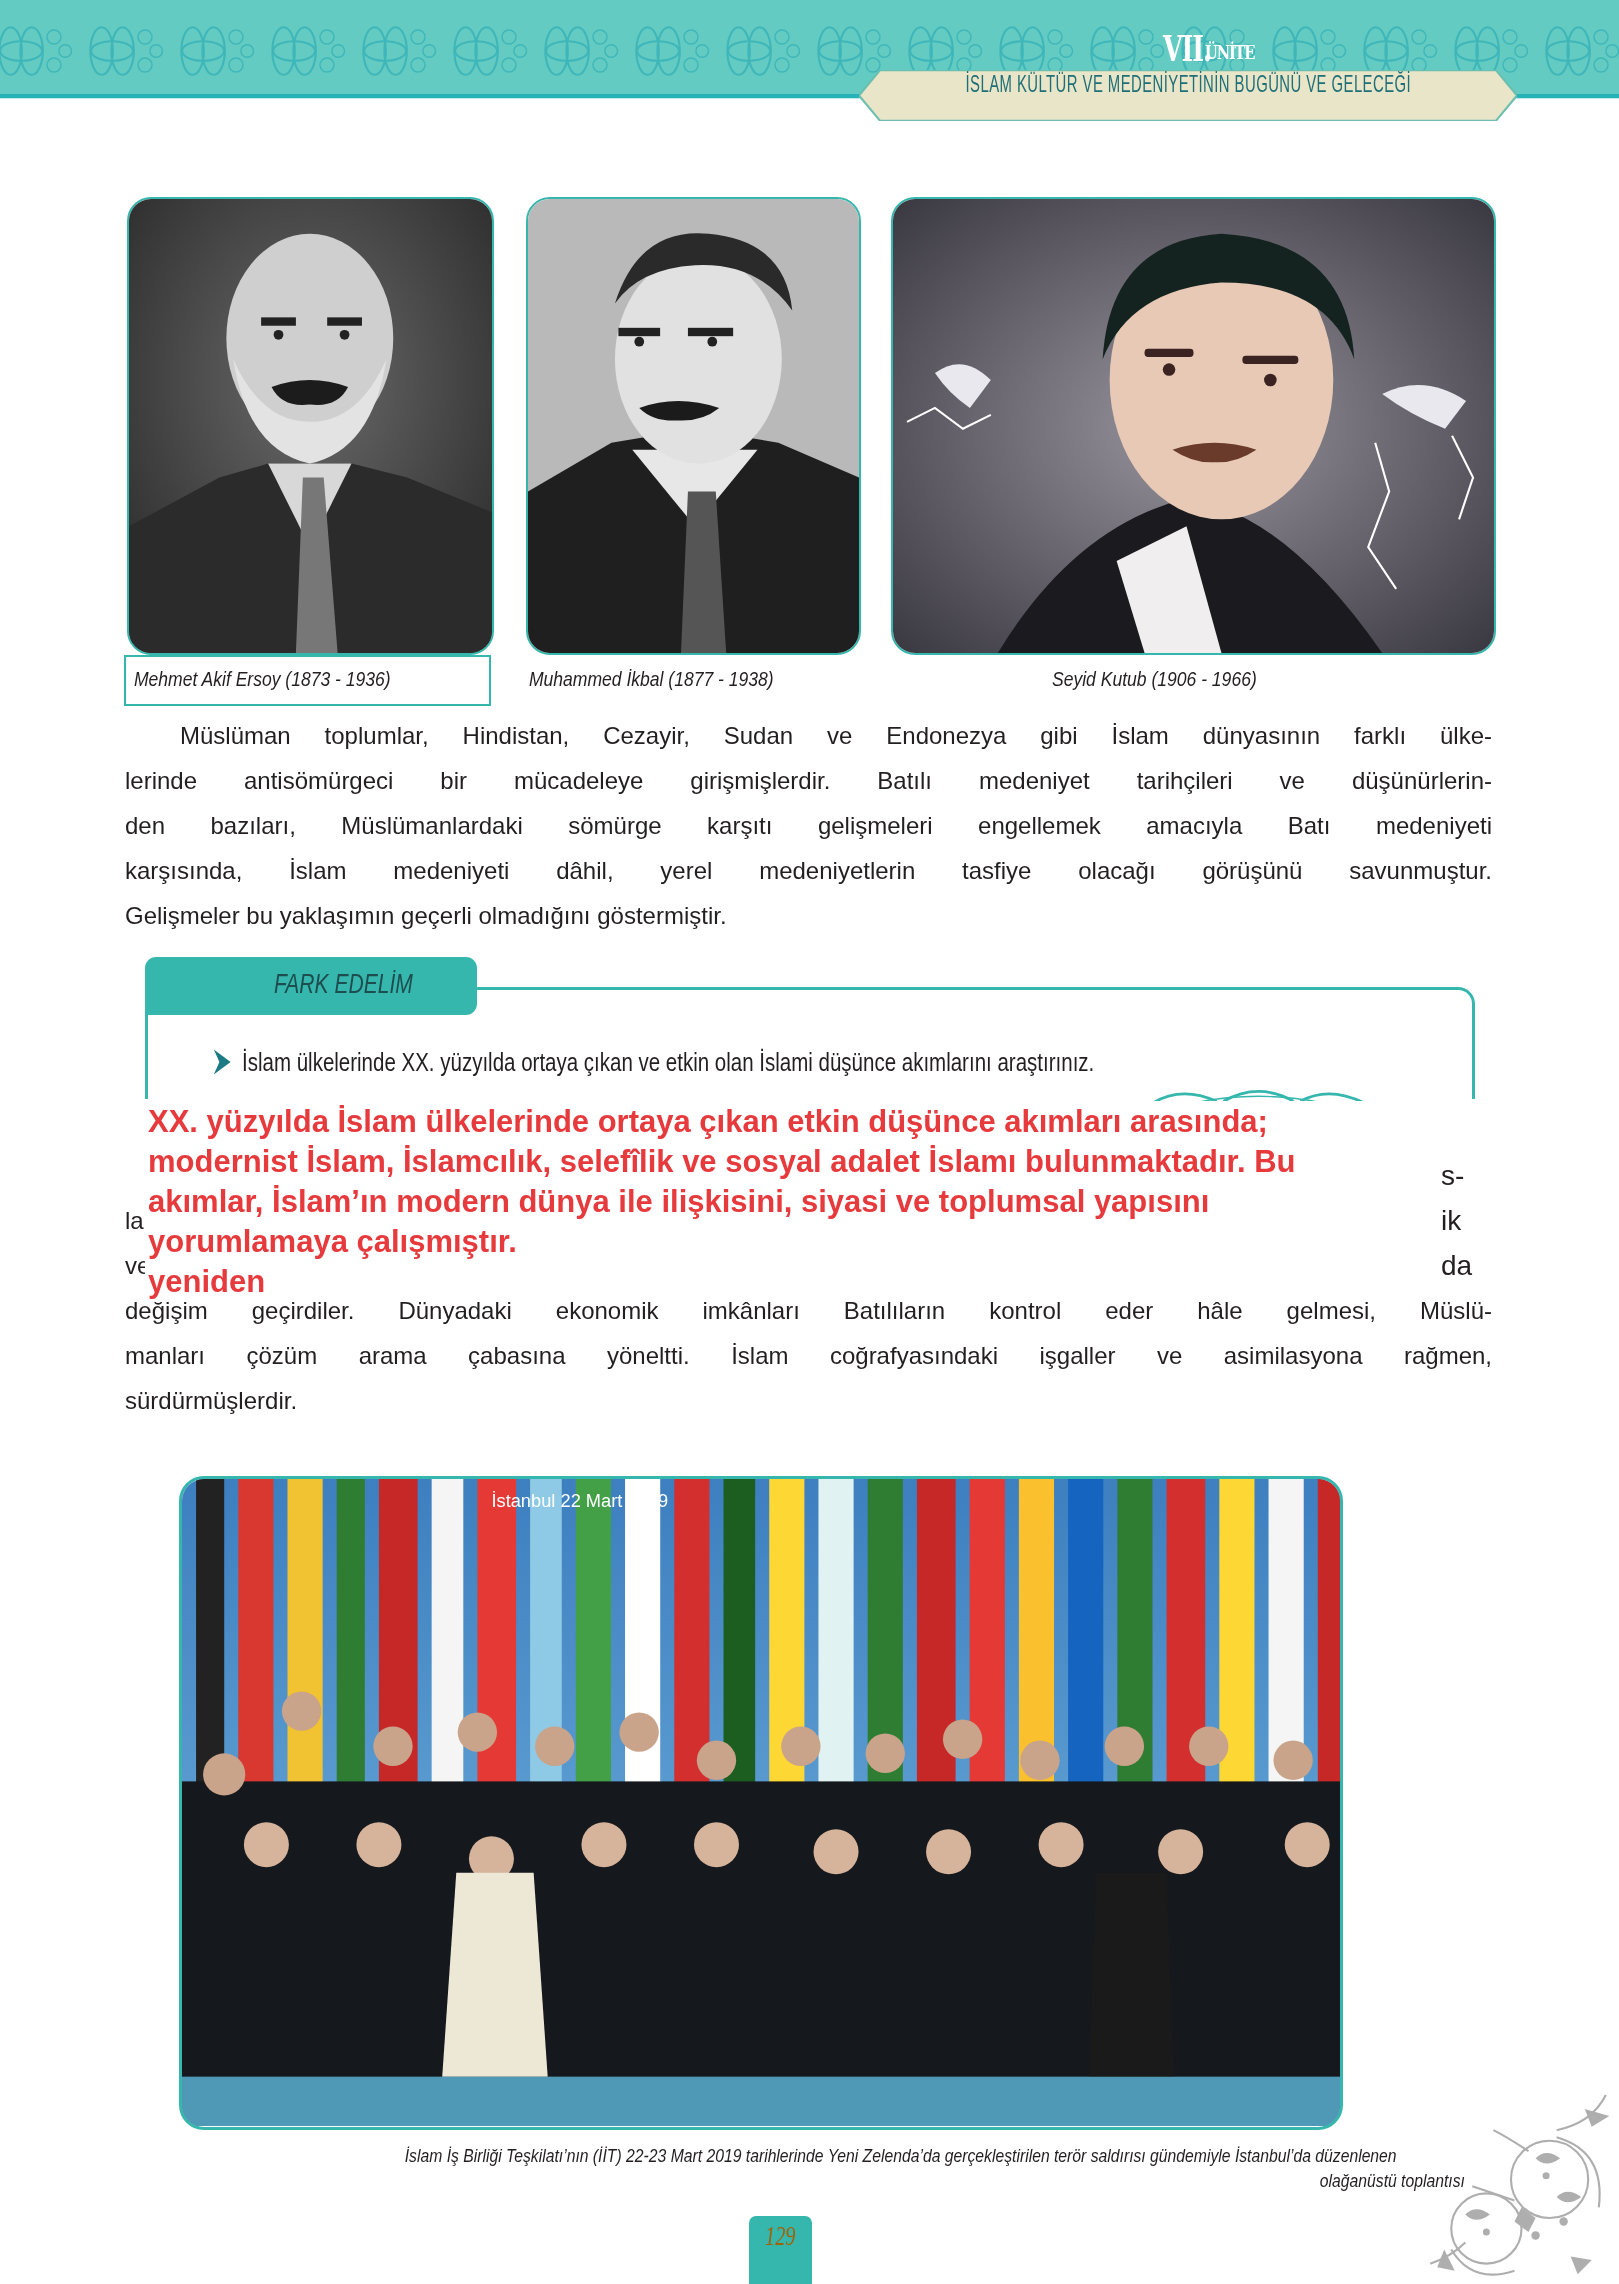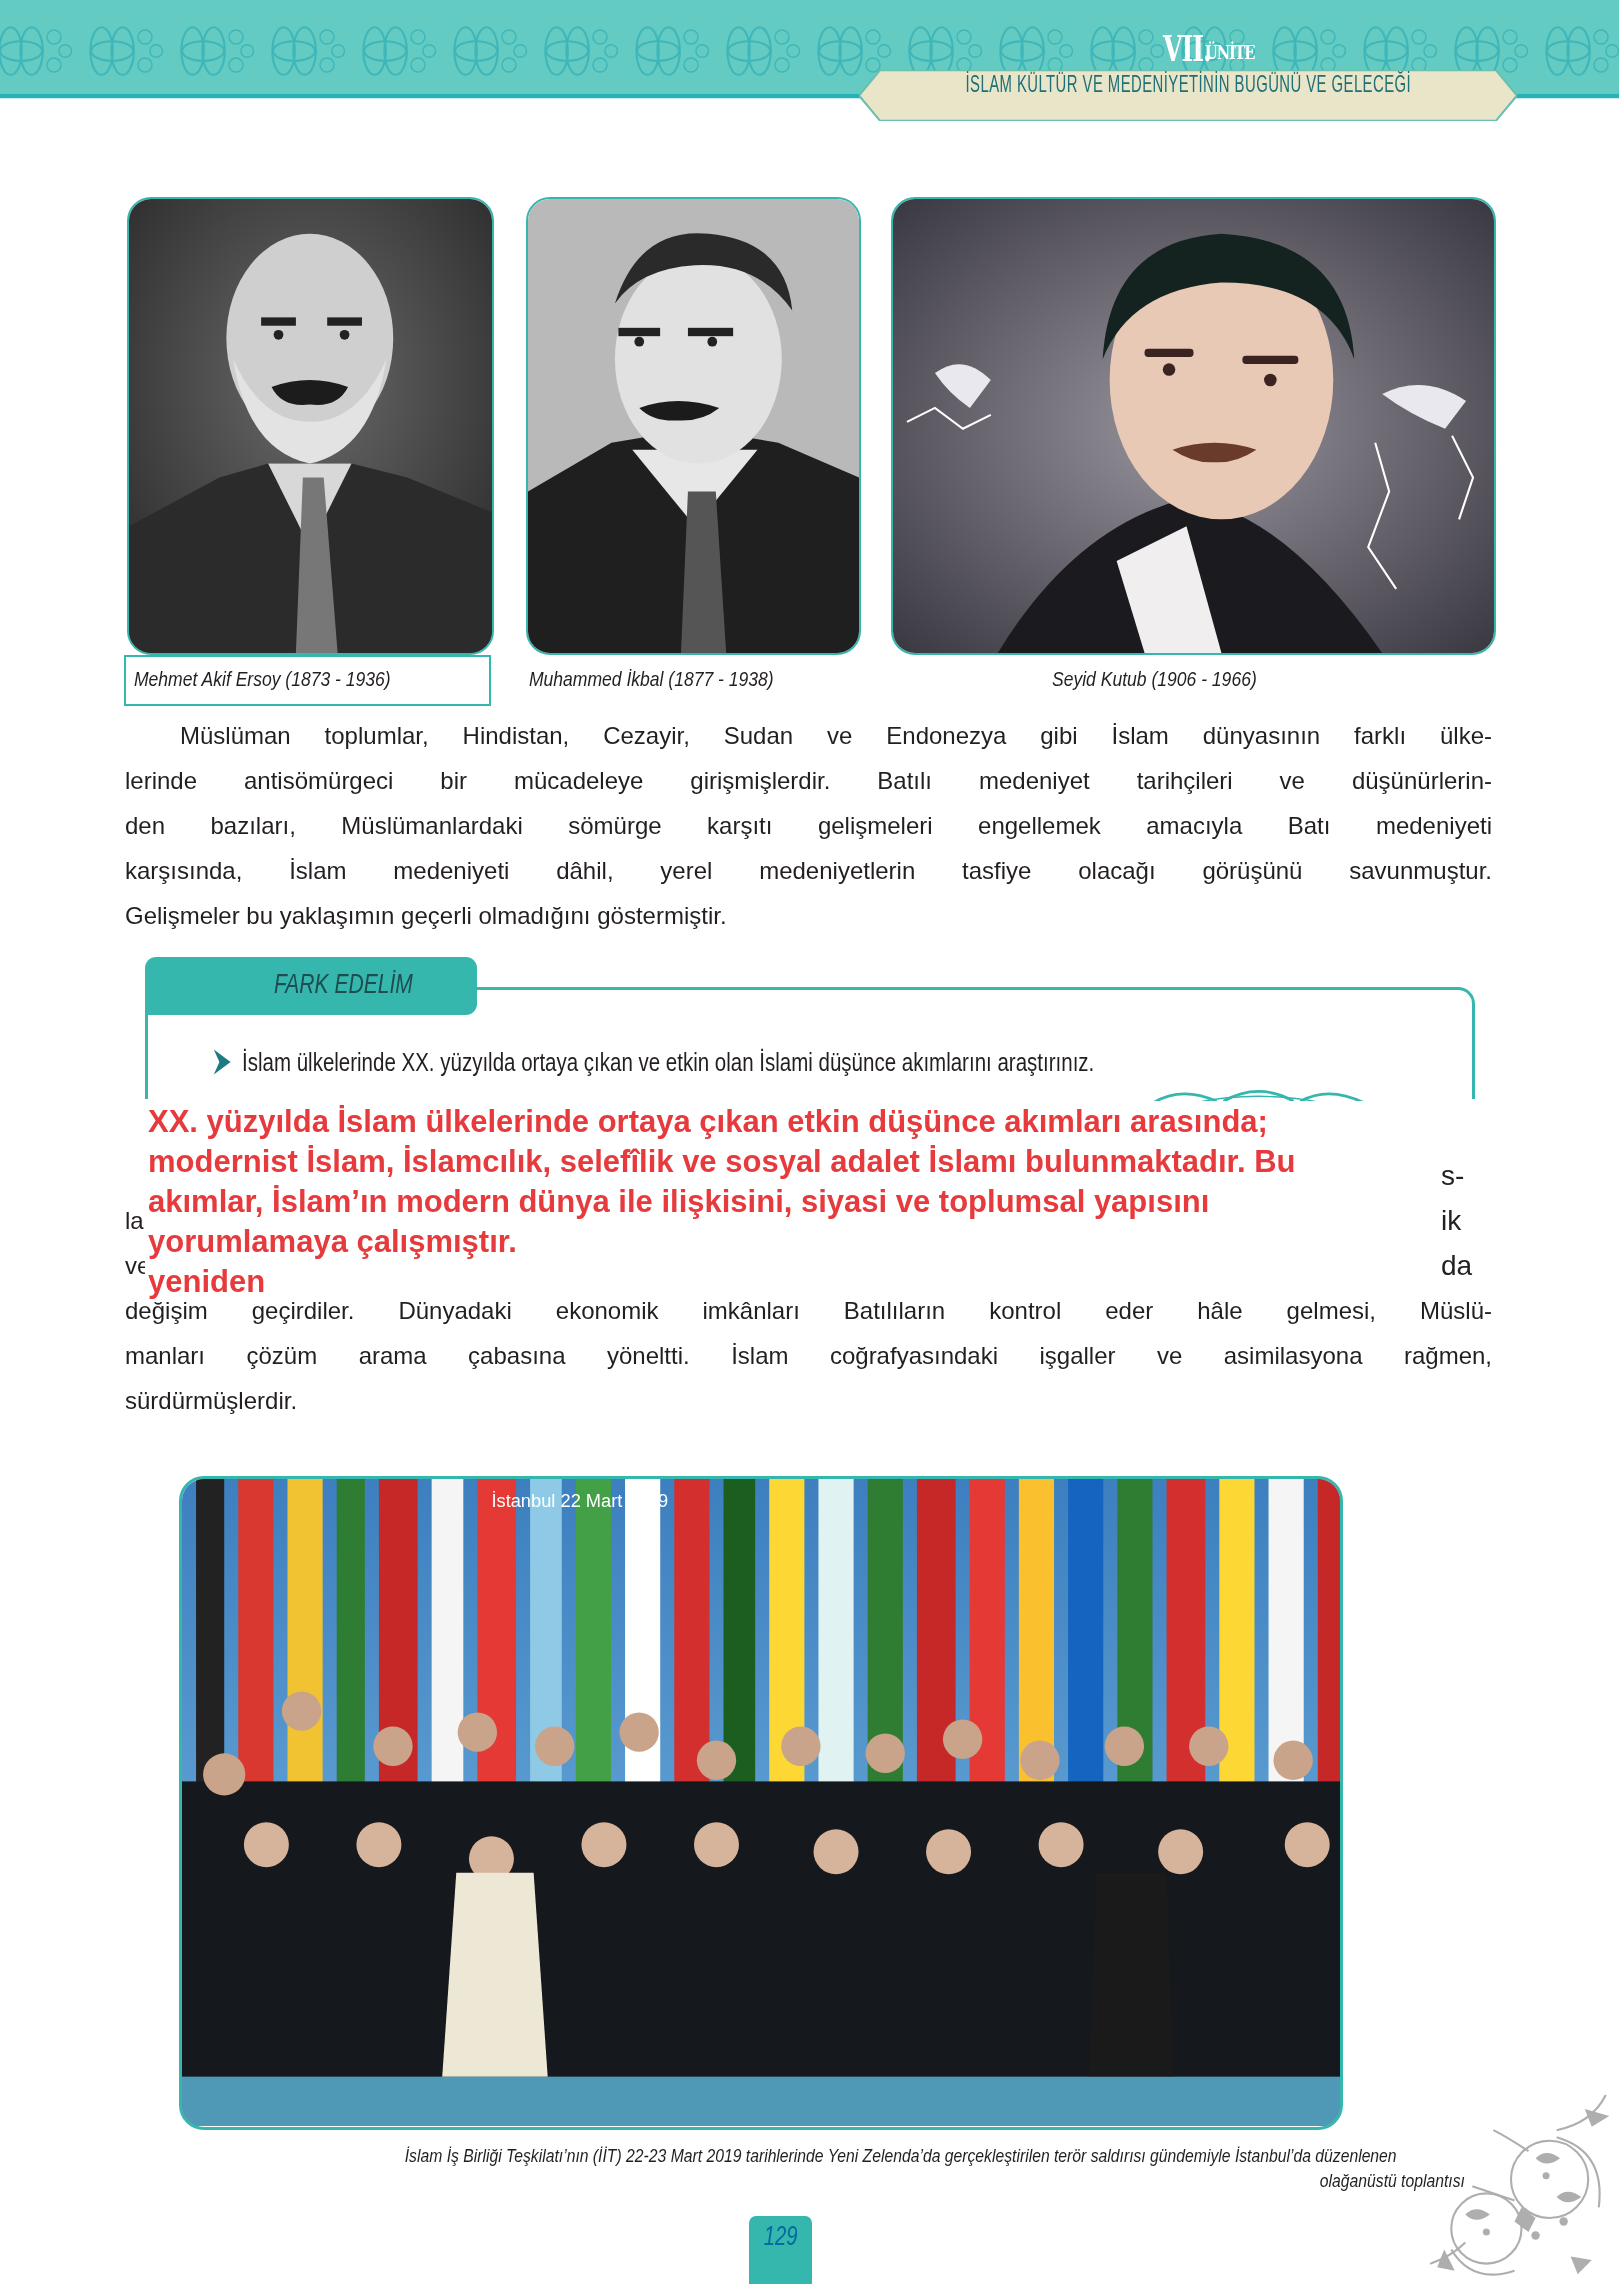--- a/index.html
+++ b/index.html
@@ -120,21 +120,21 @@
   }
   .conf-caption span { display: inline-block; transform: scaleX(0.86); }
 
   
   .page-tab {
     position: absolute; left: 749px; top: 2216px; width: 63px; height: 68px;
     background: #36b7ad; border-radius: 7px 7px 0 0;
   }
   .page-num {
     position: absolute; left: 749px; top: 2221px; width: 63px; text-align: center;
-    font-size: 27px; font-style: italic; color: #0369a1;
+    font-size: 27px; font-style: italic; color: #a16207; font-family: Liberation Serif, serif;
   }
   .page-num span { display: inline-block; transform: scaleX(0.75); }
   .corner-ornament { position: absolute; left: 1423px; top: 2081px; }
 </style>
 </head>
 <body>
 
 <div class="header-band">
   <svg class="header-pattern" width="1620" height="70" viewBox="0 0 2304 100">
     <defs>

